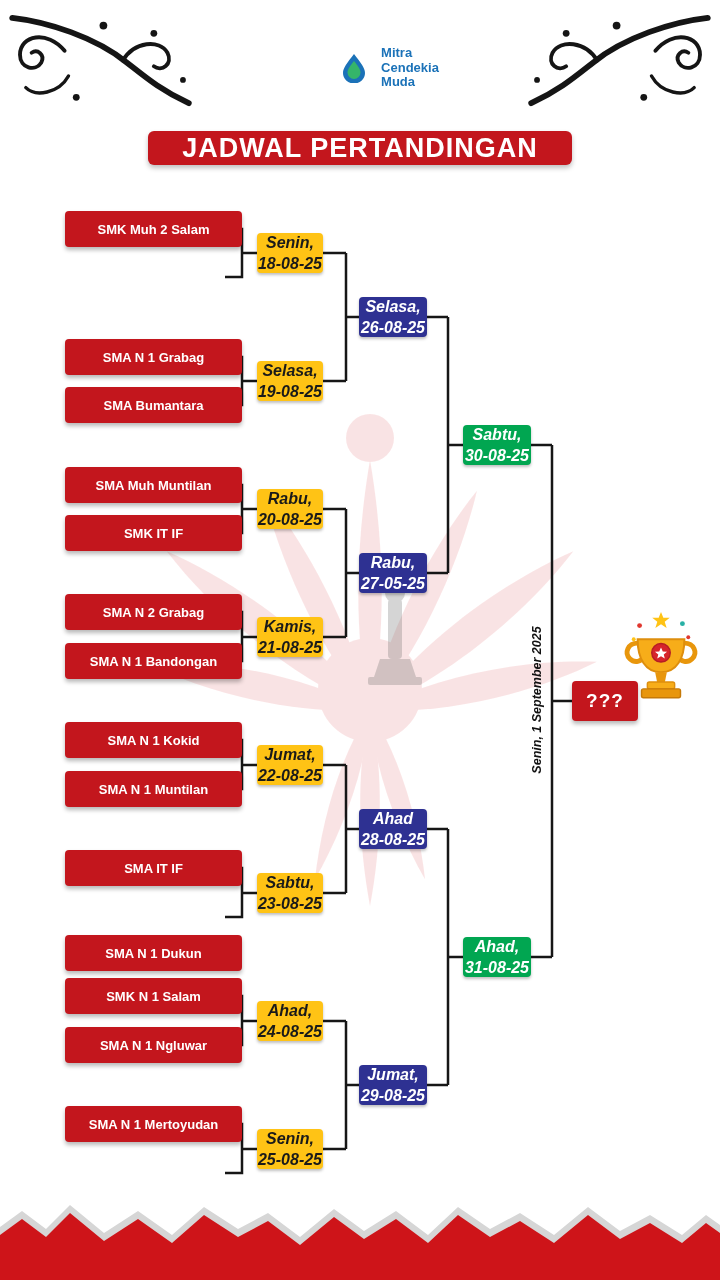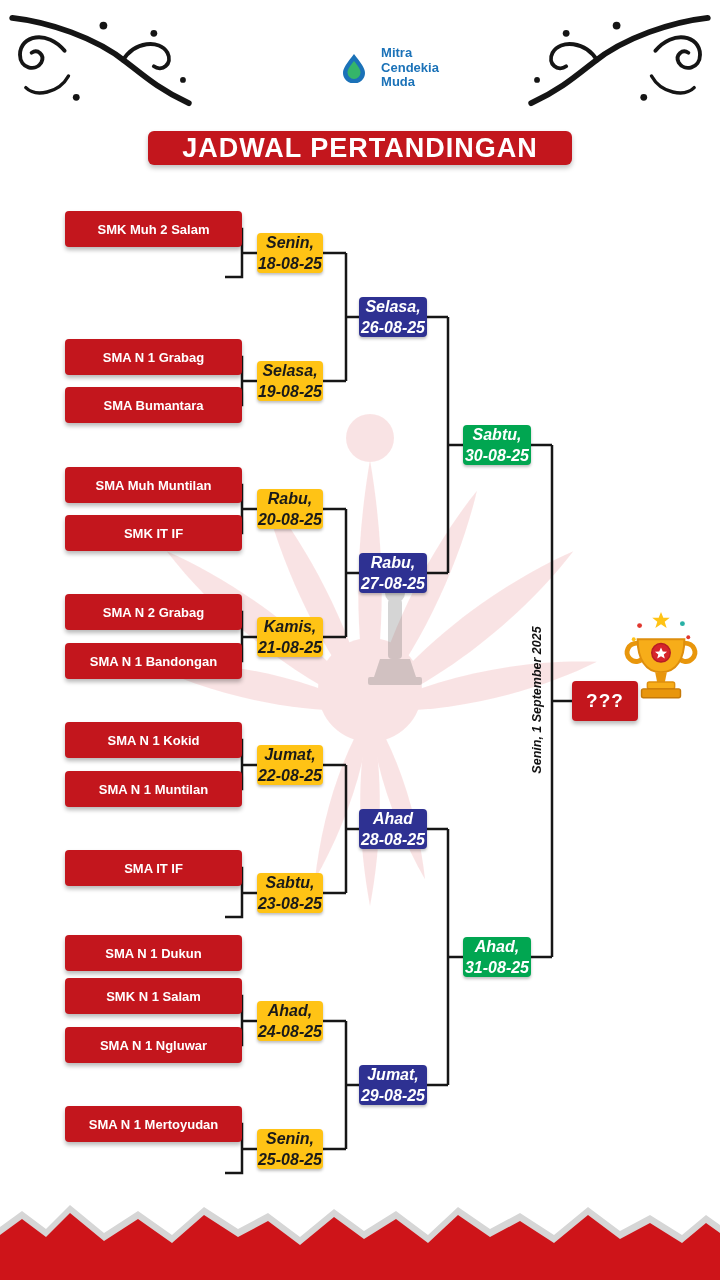--- a/index.html
+++ b/index.html
@@ -194,21 +194,21 @@
     <span>Senin,</span>
     <span>25-08-25</span>
   </div>
 
   <div class="match r2" style="top:297px">
     <span>Selasa,</span>
     <span>26-08-25</span>
   </div>
   <div class="match r2" style="top:553px">
     <span>Rabu,</span>
-    <span>27-08-25</span>
+    <span>27-05-25</span>
   </div>
   <div class="match r2" style="top:809px">
     <span>Ahad</span>
     <span>28-08-25</span>
   </div>
   <div class="match r2" style="top:1065px">
     <span>Jumat,</span>
     <span>29-08-25</span>
   </div>
 

